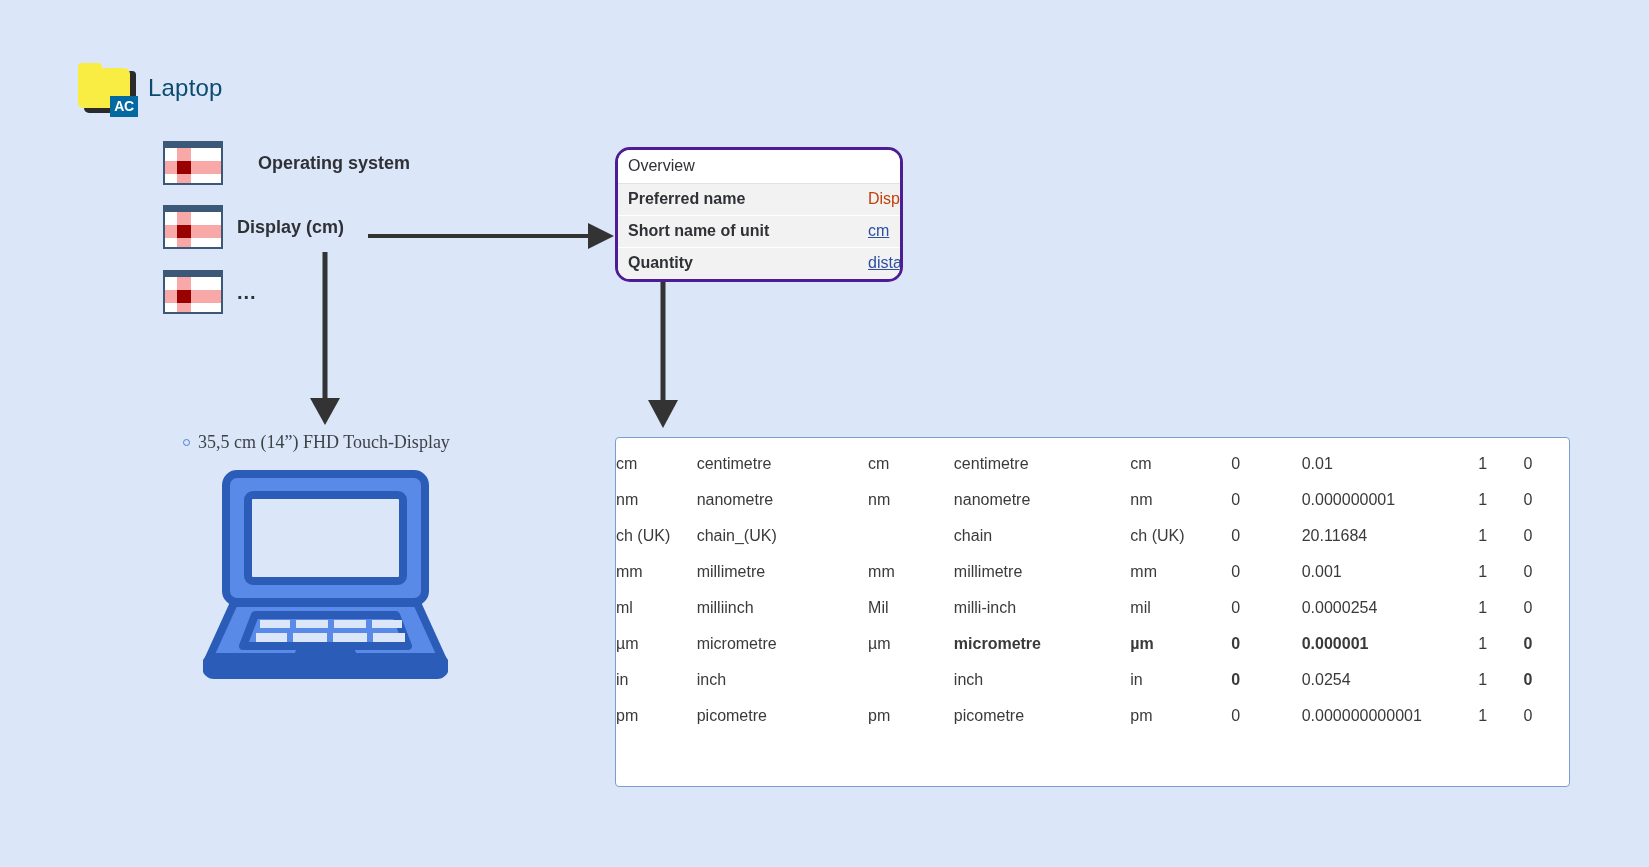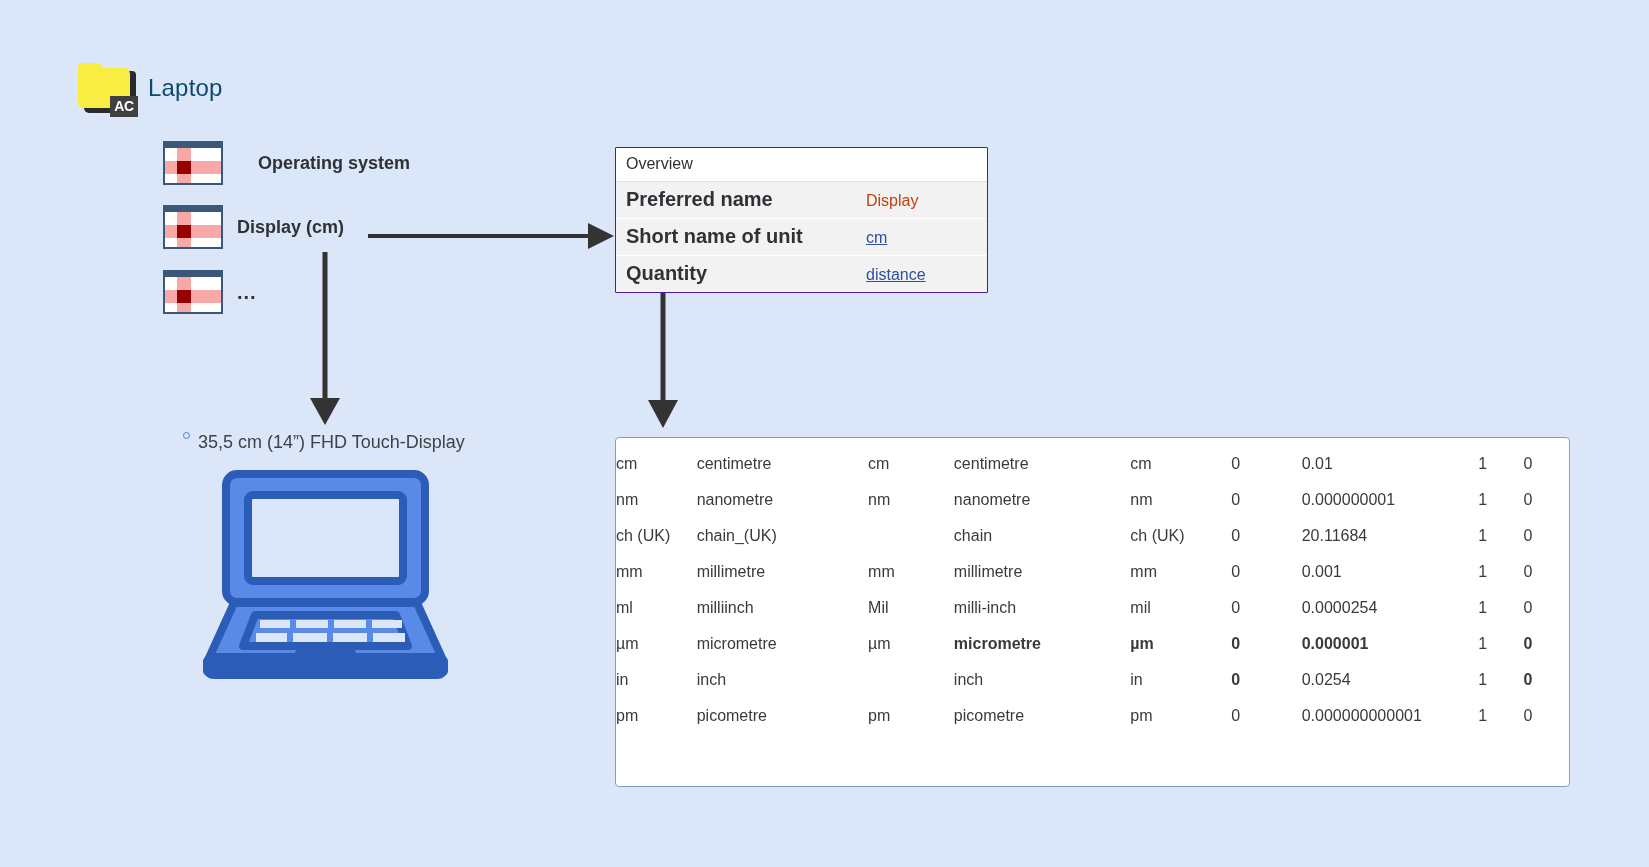--- a/index.html
+++ b/index.html
@@ -62,21 +62,21 @@
     top: 0;
     width: 24px;
     height: 10px;
     background: #f9ed43;
     border-radius: 4px 4px 0 0;
   }
   .folder-icon .badge {
     position: absolute;
     right: -2px;
     bottom: -4px;
-    background: #404040;
+    background: #0369a1;
     color: #ffffff;
     font-size: 14px;
     font-weight: 700;
     line-height: 1;
     padding: 3px 4px 4px 4px;
     letter-spacing: -0.2px;
     font-family: "Liberation Sans", sans-serif;
   }
   .root-label {
     font-size: 24px;
@@ -147,63 +147,65 @@
     width: 1649px;
     height: 867px;
     pointer-events: none;
   }
 
   
   .overview {
     position: absolute;
     left: 615px;
     top: 147px;
-    width: 373px;
+    width: 288px;
     background: #ffffff;
-    border: 1px solid #4c1d95;
-    border-radius: 1px;
+    border: 3px solid #4c1d95;
+    border-radius: 15px;
     overflow: hidden;
   }
   .overview-title {
     font-size: 16px;
     color: #2f3136;
     padding: 7px 10px 8px 10px;
     background: #ffffff;
     border-bottom: 1px solid #e2e2e2;
   }
   .ov-row {
     display: flex;
     align-items: baseline;
     background: #f2f2f2;
     padding: 6px 10px 7px 10px;
     border-bottom: 1px solid #ffffff;
   }
   .ov-row:last-child { border-bottom: none; }
   .ov-key {
-    font-size: 20px;
+    font-size: 16px;
     font-weight: 700;
     color: #2f3136;
     flex: 0 0 240px;
   }
   .ov-val {
     font-size: 16px;
     color: #c2410c;
   }
   .ov-val.link {
     color: #2d4fa0;
     text-decoration: underline;
   }
 
   
   .bullet-line {
     position: absolute;
     left: 183px;
     top: 432px;
     display: flex;
+    align-items: center;
     gap: 8px;
+    font-family: Liberation Serif, serif;
   }
   .bullet-dot {
     width: 7px;
     height: 7px;
     border: 1.6px solid #4a7fd4;
     border-radius: 50%;
     background: transparent;
     flex: 0 0 auto;
   }
   .bullet-text {

